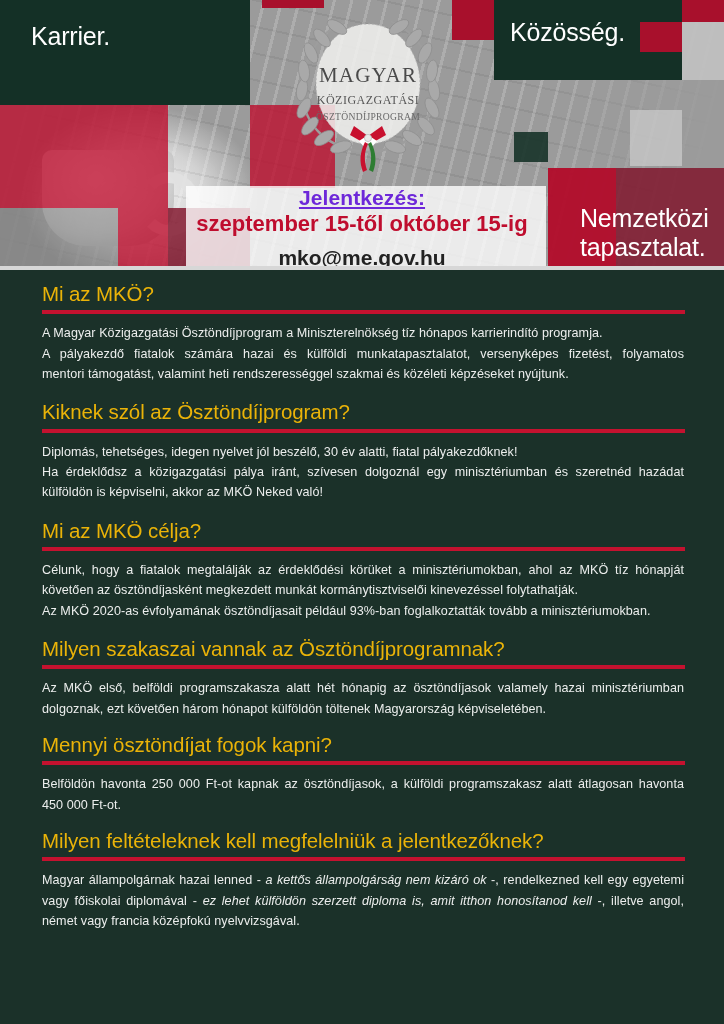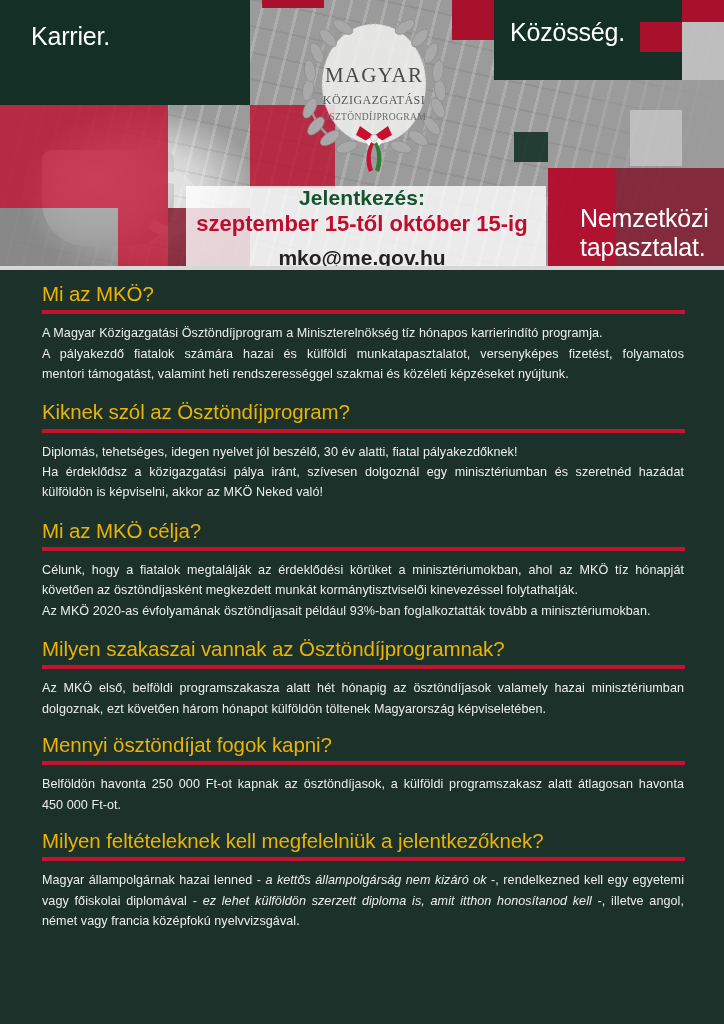--- a/index.html
+++ b/index.html
@@ -96,40 +96,41 @@
     font-weight: normal;
     font-size: 25px;
     letter-spacing: -0.2px;
     line-height: 1.12;
     white-space: pre-line;
   }
 
   
   .crest {
     position: absolute;
-    left: 286px;
+    left: 280px;
     top: 8px;
     width: 176px;
     height: 176px;
   }
   .crest svg { display: block; width: 176px; height: 176px; }
 
   .apply-block {
     position: absolute;
     left: 0;
     right: 0;
     top: 186px;
     text-align: center;
   }
   .apply-title {
-    color: #14532d;
+    color: #6d28d9;
     font-weight: bold;
     font-size: 21px;
     letter-spacing: .1px;
     line-height: 1.12;
+    text-decoration: underline;
   }
   .apply-dates {
     color: #bf0d2e;
     font-weight: bold;
     font-size: 22px;
     line-height: 1.2;
     margin-top: 1px;
   }
   .apply-mail {
     color: #222222;

